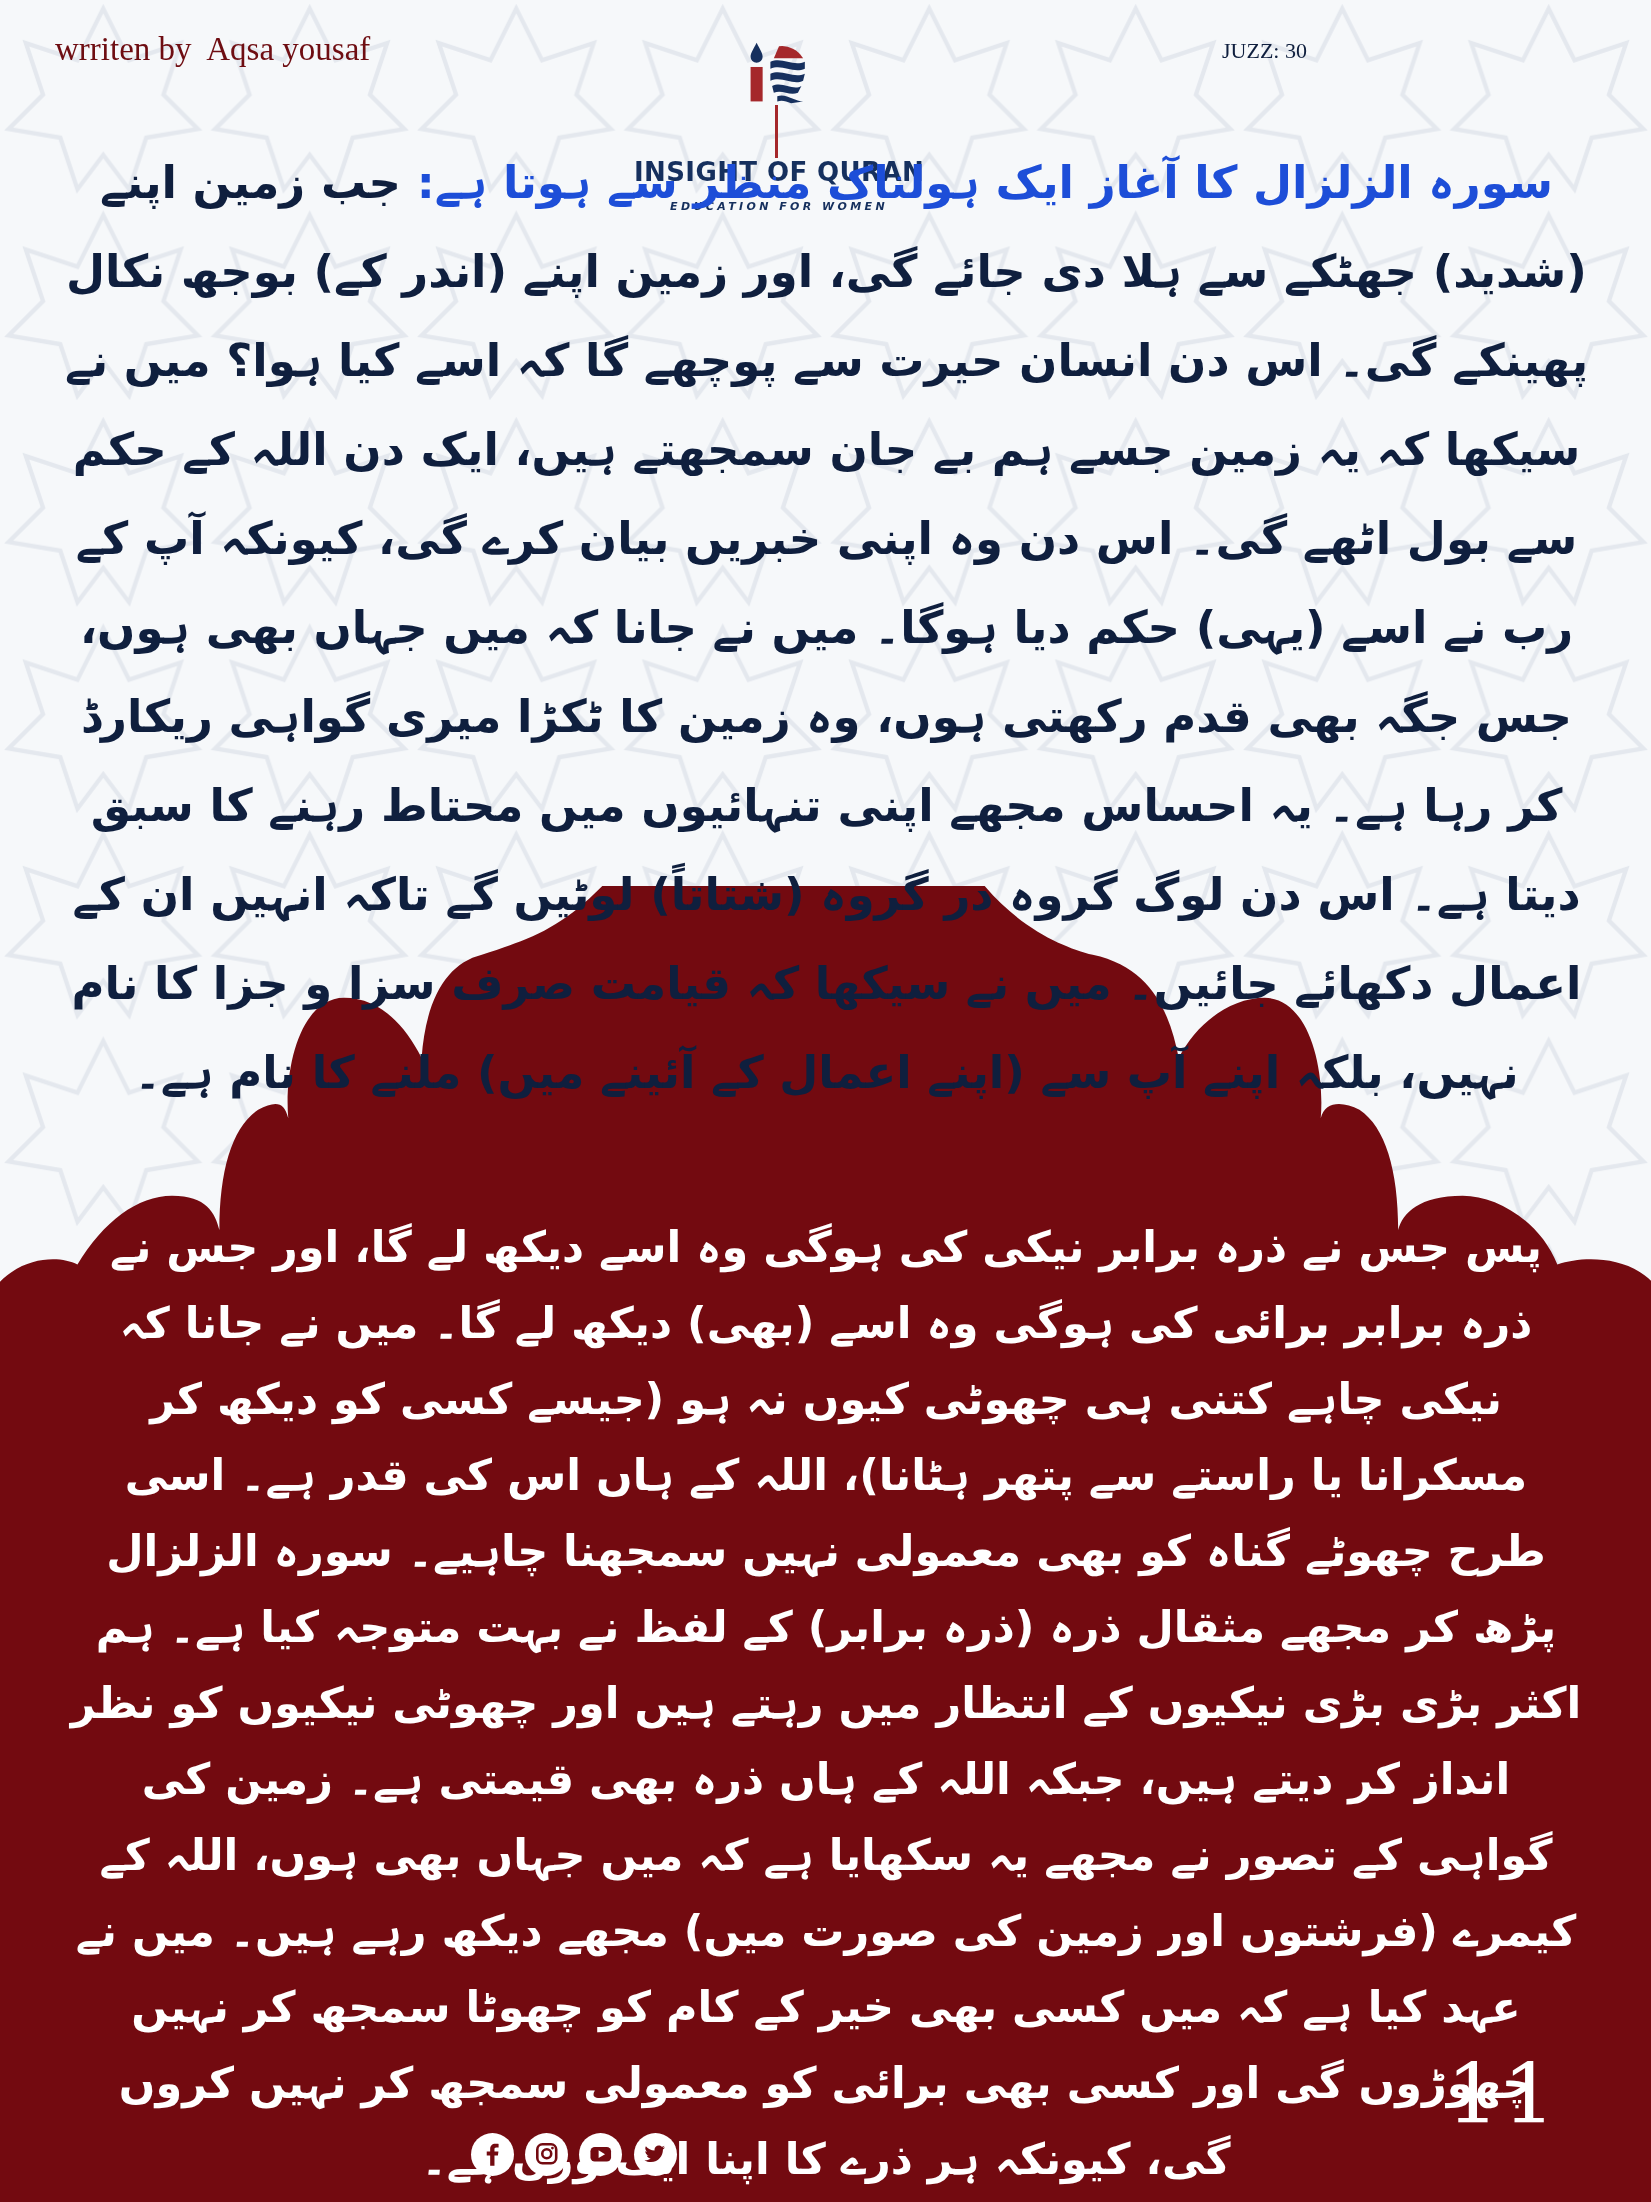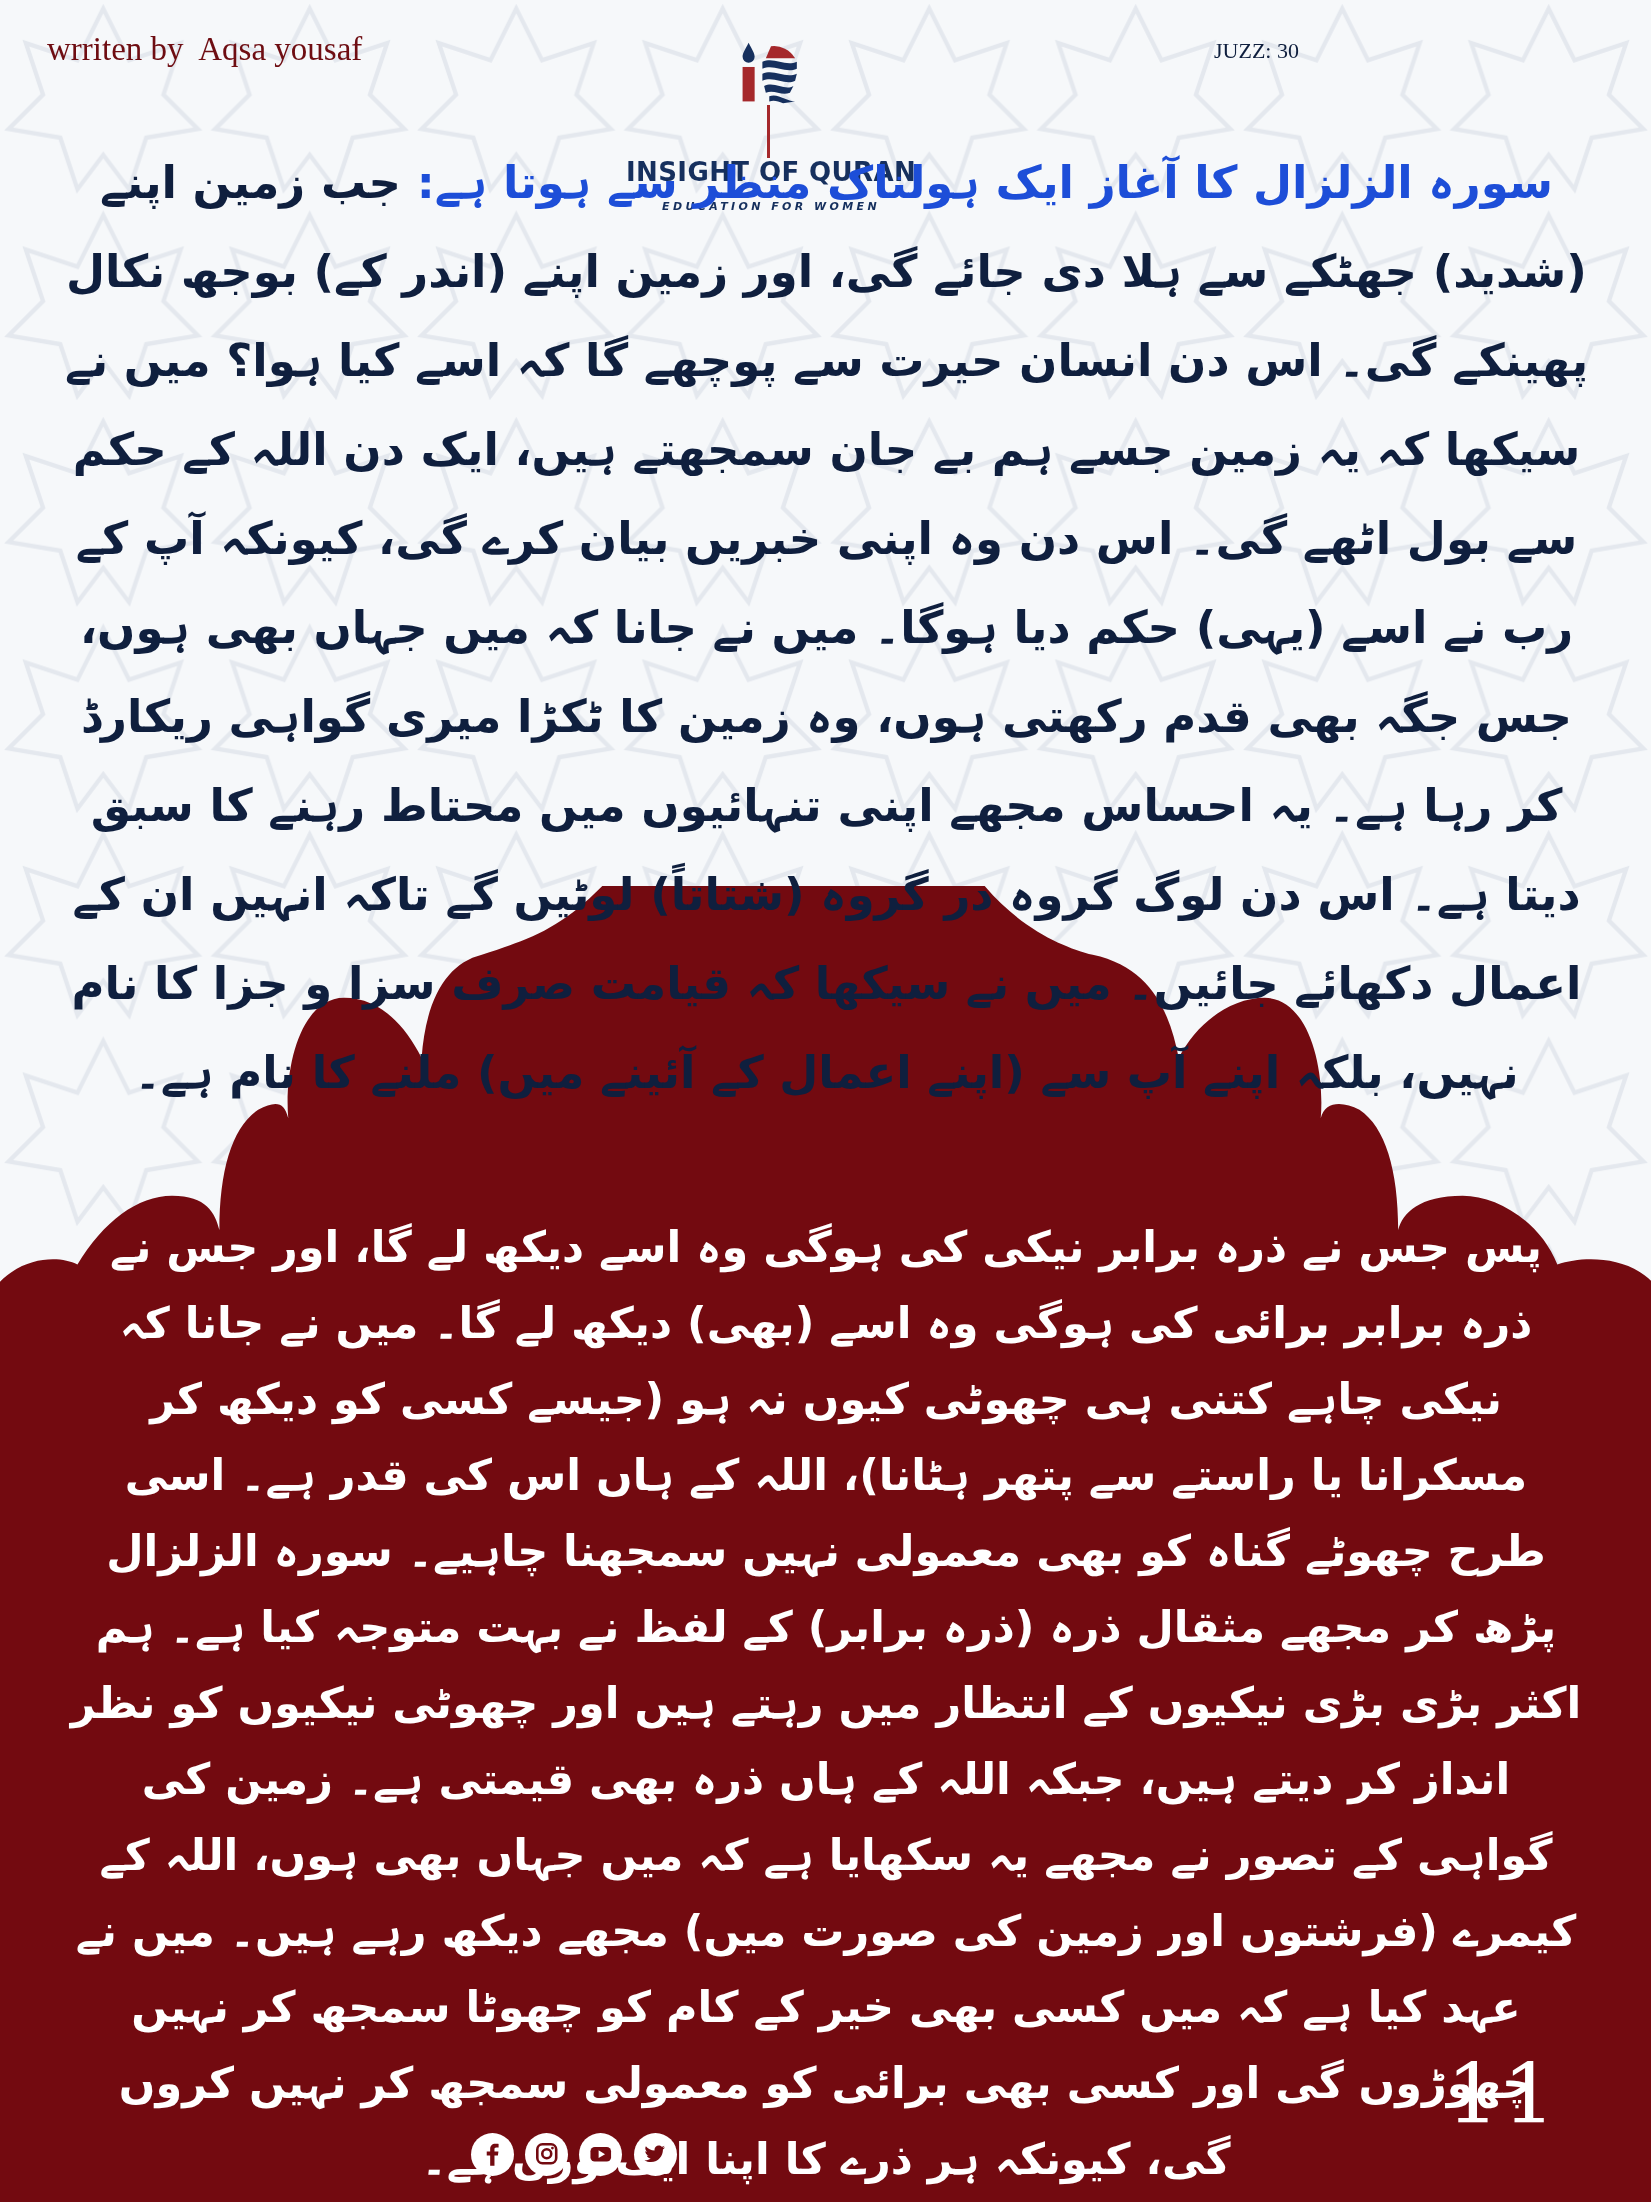--- a/index.html
+++ b/index.html
@@ -2,21 +2,21 @@
 <html style="font-size:13.8px"><head>
   <meta charset="utf-8">
   <style>
     html, body { margin: 0; padding: 0; }
     body {
       width: 1652px; height: 2203px; position: relative; overflow: hidden;
       background: #f6f8fa;
       font-family: "DejaVu Sans", sans-serif;
     }
     .bg-pattern { position: absolute; inset: 0; z-index: 0; }
-    .header { position: absolute; top: 0; left: 8px; width: 1336px; height: 129px; z-index: 3; padding-left: 10px; }
+    .header { position: absolute; top: 0; left: 16px; width: 1336px; height: 129px; z-index: 3; padding-left: 10px; }
     .author {
       position: absolute; left: 39px; top: 31px;
       font-family: "Liberation Serif", serif; font-size: 33px; color: #6e0d12;
       white-space: pre;
     }
     .logo { position: absolute; left: 618px; top: 41px; display: flex; align-items: center; flex-direction: column; }
     .logo-mark { width: 62px; height: 64px; }
     .logo-divider { width: 2.6px; height: 53px; background: #a5282b; margin: 0 15.5px 0 10.3px; }
     .logo-text { display: flex; flex-direction: column; align-items: center; }
     .logo-title {

